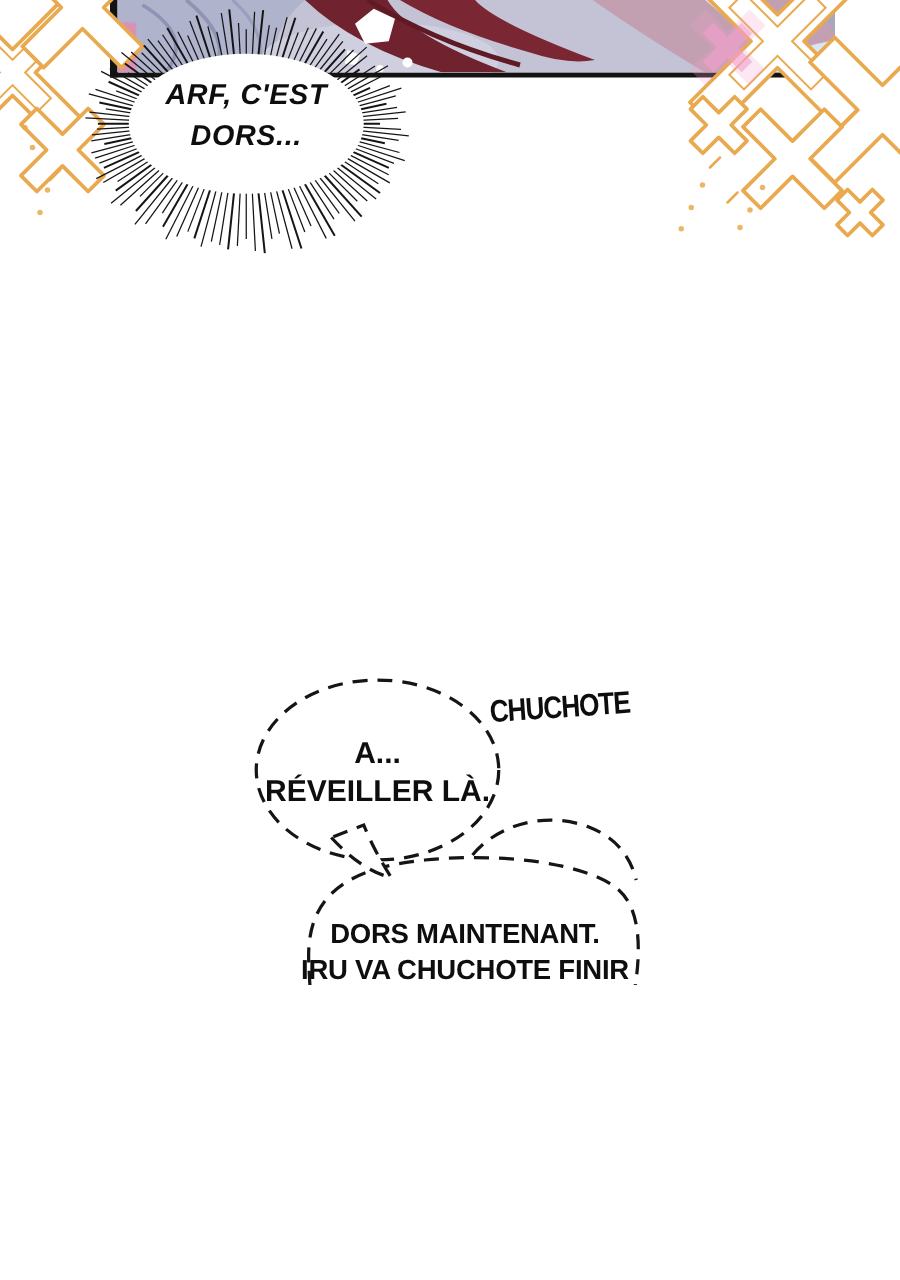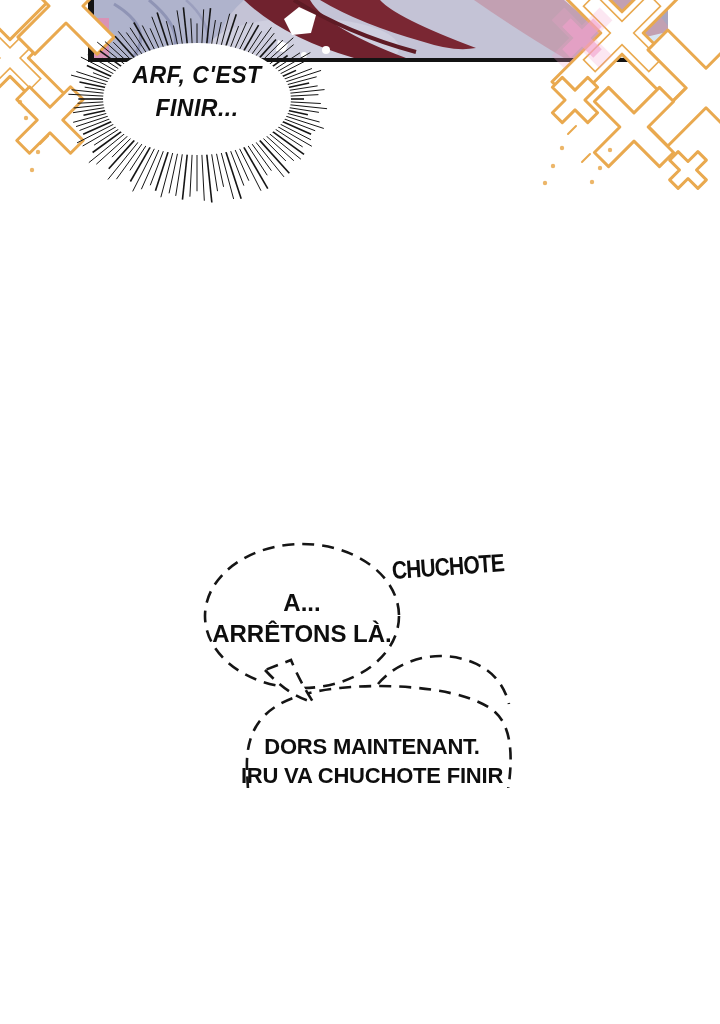--- a/index.html
+++ b/index.html
@@ -284,28 +284,28 @@
       <path d="M265,670 Q290,697 313,702 Q299,680 291,660 Z"></path>
     </g>
     <g stroke="#151515" stroke-width="2.8" fill="none">
       <path d="M348,856 L343,882"></path>
       <path d="M341,890 L337,908"></path>
     </g>
   </svg>
 
   <div class="speech burst-text">
     <div>ARF, C'EST</div>
-    <div>FINIR...</div>
+    <div>DORS...</div>
   </div>
 
   <div class="sfx sfx-top">CHUCHOTE</div>
 
   <div class="speech bubble1-text">
     <div>A...</div>
-    <div>ARRÊTONS LÀ.</div>
+    <div>RÉVEILLER LÀ.</div>
   </div>
 
   <div class="speech bubble2-text">
     <div>DORS MAINTENANT.</div>
     <div>IRU VA CHUCHOTE FINIR</div>
   </div>
 
   <div class="sfx sfx-bottom">CHUCHOTE</div>
 
 </div>

